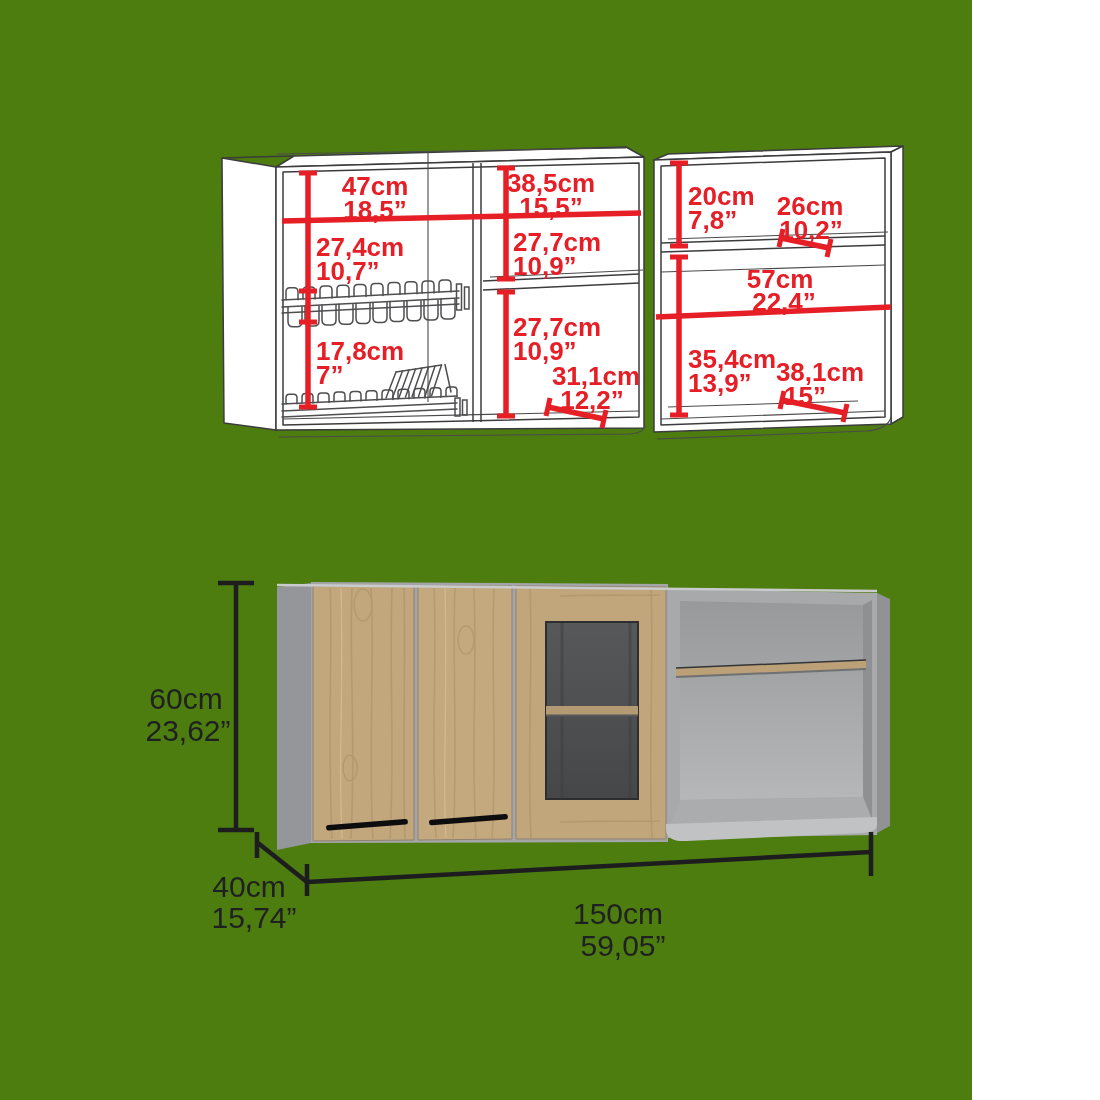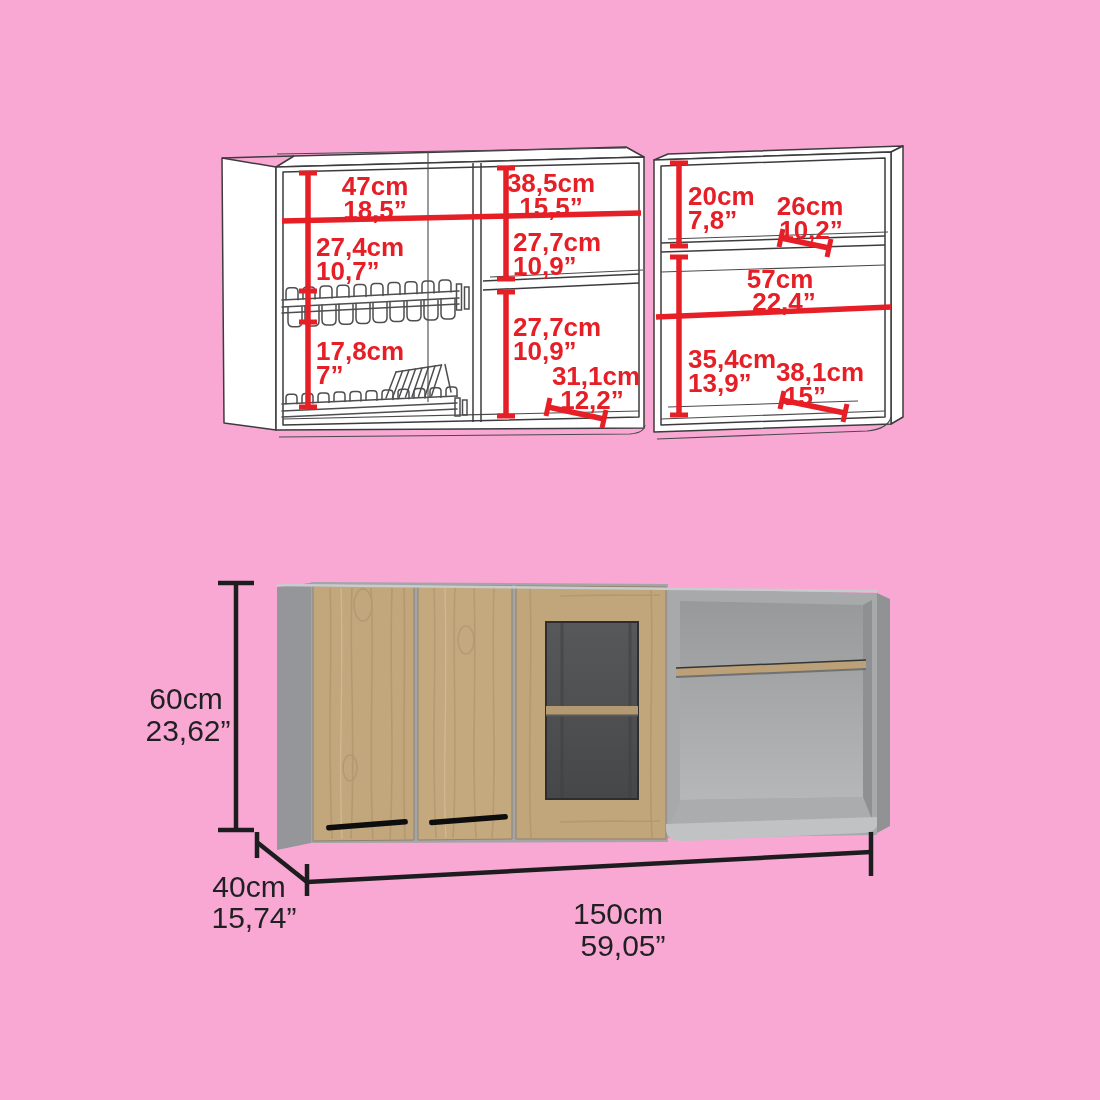--- a/index.html
+++ b/index.html
@@ -1,16 +1,16 @@
 <!DOCTYPE html>
 <html><head>
 <meta charset="utf-8">
 <style>
   html,body{margin:0;padding:0;background:#ffffff;}
-  .stage{width:1100px;height:1100px;position:relative;background:#f9a8d4;overflow:hidden;}
+  .stage{width:972px;height:1100px;position:relative;background:#4d7c0f;overflow:hidden;}
   svg{display:block;}
   .wire{stroke:#3c3c3e;stroke-width:1.5;fill:none;stroke-linejoin:round;}
   .wirefill{stroke:#3c3c3e;stroke-width:1.5;fill:#ffffff;stroke-linejoin:round;}
   .wirethin{stroke:#4a4a4c;stroke-width:1.1;fill:none;}
   .rack{stroke:#4e4e50;stroke-width:1.5;fill:none;stroke-linecap:round;}
   .redline{stroke:#e61e26;stroke-width:5.5;fill:none;stroke-linecap:butt;}
   .redtick{stroke:#e61e26;stroke-width:5;fill:none;}
   .blackline{stroke:#1d1d1f;stroke-width:4.5;fill:none;}
   .dim-red{font-family:"Liberation Sans",sans-serif;font-weight:bold;font-size:26px;fill:#e61e26;}
   .dim-black{font-family:"Liberation Sans",sans-serif;font-weight:normal;font-size:30px;fill:#1f2022;}

